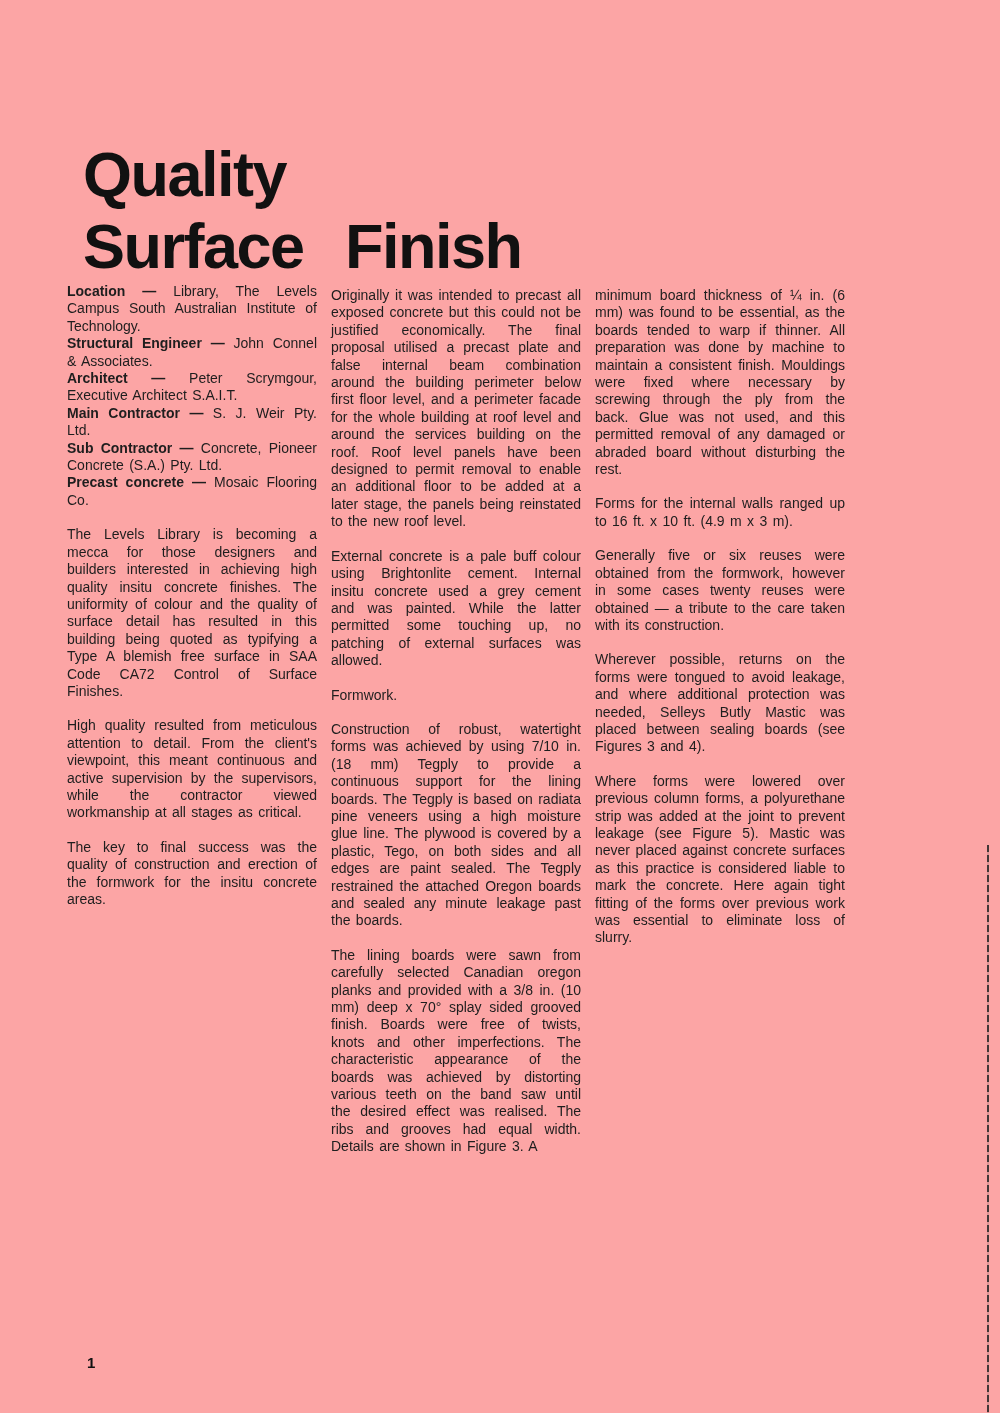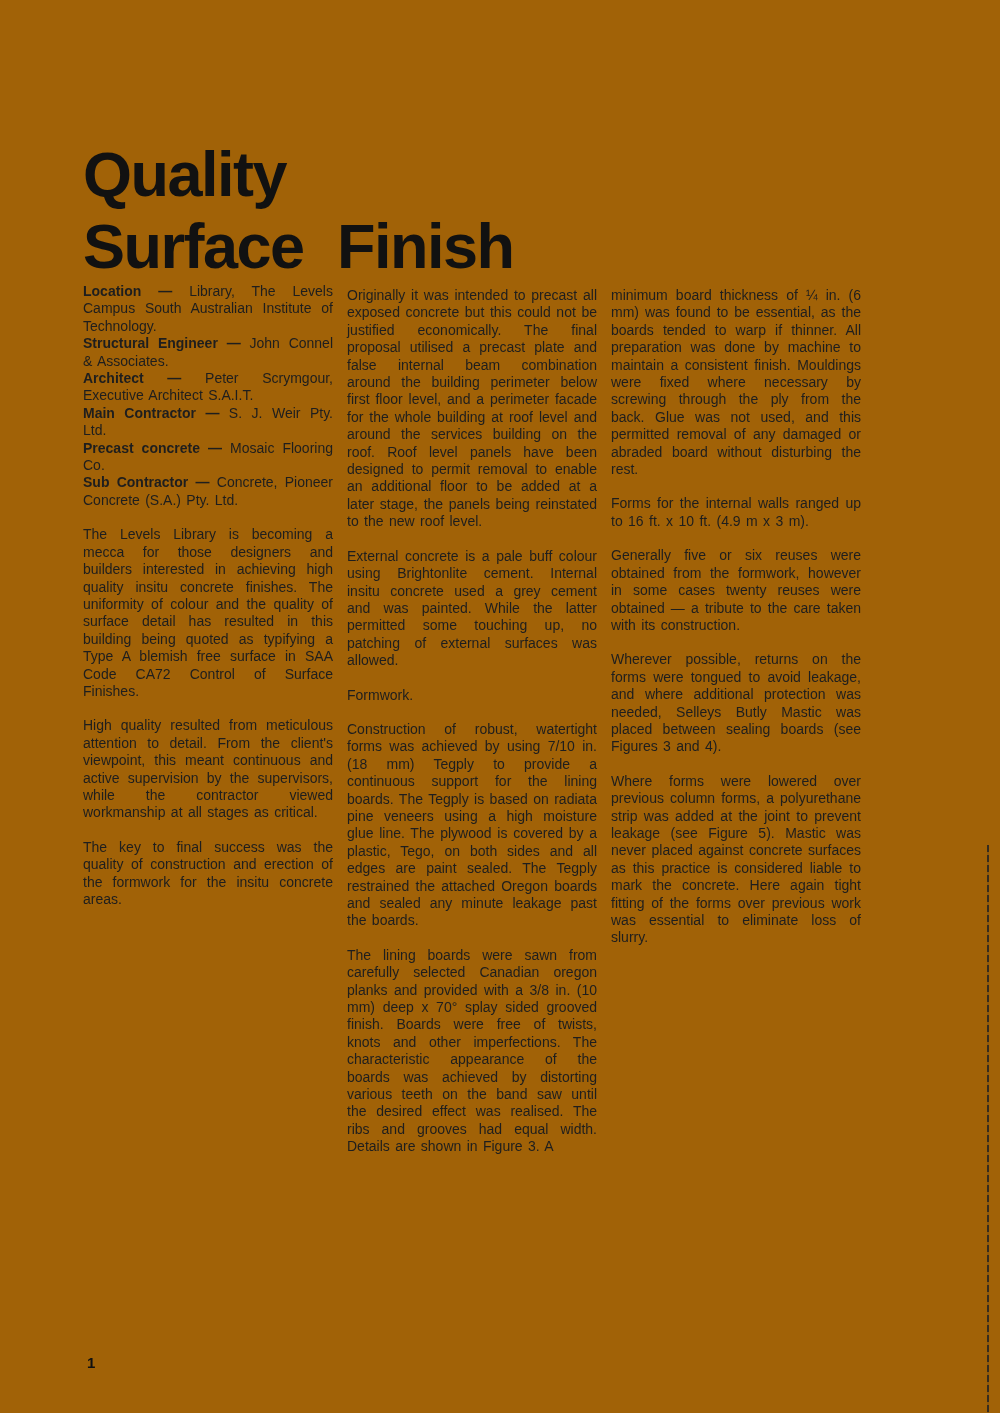--- a/index.html
+++ b/index.html
@@ -6,38 +6,38 @@
   body{
     width:1000px;height:1413px;
     background:#ffffff;
     font-family:"Liberation Sans", sans-serif;
     color:#1e1e1e;
     position:relative;
     overflow:hidden;
   }
   .page{
     position:absolute;inset:0;
-    background:#a16207;
+    background:#fca5a5;
   }
   
   .title{
     position:absolute;left:83px;top:138px;
     font-weight:bold;
     font-size:63px;
     line-height:72px;
     letter-spacing:-1.5px;
     color:#111;
     margin:0;
   }
   .title .t-line{display:block;white-space:nowrap;}
   .title .t-line2{position:relative;}
-  .title .t-finish{position:absolute;left:254px;top:0;}
+  .title .t-finish{position:absolute;left:262px;top:0;}
   
   .columns{
-    position:absolute;left:83px;top:283px;
+    position:absolute;left:67px;top:283px;
     width:795px;
     display:flex;
     gap:14px;
     align-items:flex-start;
   }
   .col{
     width:250px;flex:0 0 250px;
     font-size:14px;
     line-height:17.4px;
     text-align:justify;
@@ -77,22 +77,22 @@
   </h1>
 
   <div class="columns">
 
     <div class="col">
       <div class="credits">
         <p><strong>Location —</strong><span> Library, The Levels Campus South Australian Institute of Technology.</span></p>
         <p><strong>Structural Engineer —</strong><span> John Connel &amp; Associates.</span></p>
         <p><strong>Architect —</strong><span> Peter Scrymgour, Executive Architect S.A.I.T.</span></p>
         <p><strong>Main Contractor —</strong><span> S. J. Weir Pty. Ltd.</span></p>
+        <p><strong>Sub Contractor —</strong><span> Concrete, Pioneer Concrete (S.A.) Pty. Ltd.</span></p>
         <p><strong>Precast concrete —</strong><span> Mosaic Flooring Co.</span></p>
-        <p><strong>Sub Contractor —</strong><span> Concrete, Pioneer Concrete (S.A.) Pty. Ltd.</span></p>
       </div>
       <p>The Levels Library is becoming a mecca for those designers and builders interested in achieving high quality insitu concrete finishes. The uniformity of colour and the quality of surface detail has resulted in this building being quoted as typifying a Type A blemish free surface in SAA Code CA72 Control of Surface Finishes.</p>
       <p>High quality resulted from meticulous attention to detail. From the client's viewpoint, this meant continuous and active supervision by the supervisors, while the contractor viewed workmanship at all stages as critical.</p>
       <p>The key to final success was the quality of construction and erection of the formwork for the insitu concrete areas.</p>
     </div>
 
     <div class="col">
       <p>Originally it was intended to precast all exposed concrete but this could not be justified economically. The final proposal utilised a precast plate and false internal beam combination around the building perimeter below first floor level, and a perimeter facade for the whole building at roof level and around the services building on the roof. Roof level panels have been designed to permit removal to enable an additional floor to be added at a later stage, the panels being reinstated to the new roof level.</p>
       <p>External concrete is a pale buff colour using Brightonlite cement. Internal insitu concrete used a grey cement and was painted. While the latter permitted some touching up, no patching of external surfaces was allowed.</p>
       <p class="subhead">Formwork.</p>

